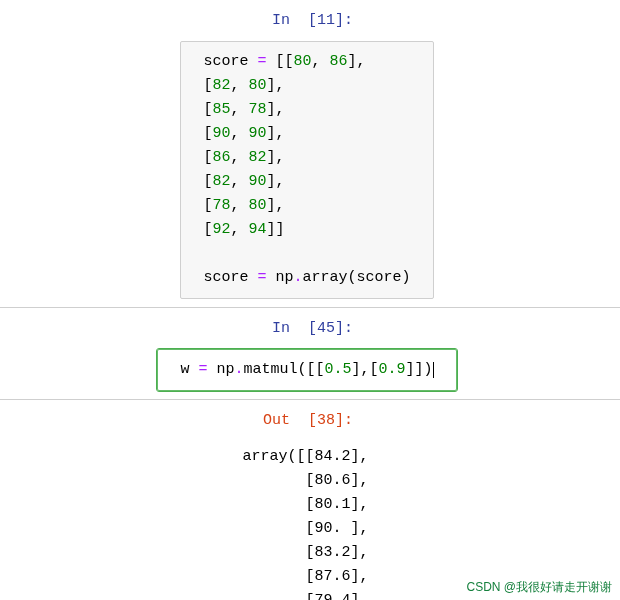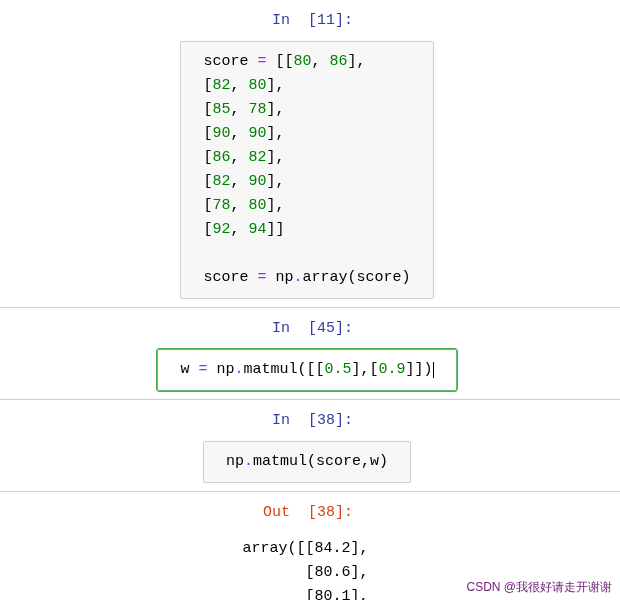--- a/index.html
+++ b/index.html
@@ -67,21 +67,21 @@
     width: 1px;
     height: 16px;
     background: #000;
     vertical-align: text-bottom;
     margin-left: 0px;
   }
   .watermark {
     position: absolute;
     bottom: 4px;
     right: 8px;
-    color: #701a75;
+    color: #15803d;
     font-size: 12px;
     font-family: sans-serif;
   }
 </style>
 </head>
 <body>
 
 <div id="root">
     <div class="cell input-cell">
       <div class="prompt">In  [11]:</div>
@@ -93,24 +93,20 @@
 <span class="punct">[</span><span class="num-lit">82</span><span class="punct">, </span><span class="num-lit">90</span><span class="punct">],</span>
 <span class="punct">[</span><span class="num-lit">78</span><span class="punct">, </span><span class="num-lit">80</span><span class="punct">],</span>
 <span class="punct">[</span><span class="num-lit">92</span><span class="punct">, </span><span class="num-lit">94</span><span class="punct">]]</span>
 
 <span class="ident">score</span><span class="punct"> </span><span class="op">=</span><span class="punct"> np</span><span class="op">.</span><span class="punct">array(score)</span></div>
     </div>
     <div class="cell input-cell">
       <div class="prompt">In  [45]:</div>
       <div class="code-area selected"><span class="ident">w</span><span class="punct"> </span><span class="op">=</span><span class="punct"> np</span><span class="op">.</span><span class="punct">matmul([[</span><span class="num-lit">0.5</span><span class="punct">],[</span><span class="num-lit">0.9</span><span class="punct">]])</span><span class="caret"></span></div>
     </div>
-    <div class="cell input-cell">
-      <div class="prompt">In  [38]:</div>
-      <div class="code-area"><span class="ident">np</span><span class="op">.</span><span class="punct">matmul(score,w)</span></div>
-    </div>
     <div class="cell">
       <div class="prompt out">Out  [38]:</div>
       <div class="output-area">array([[84.2],
        [80.6],
        [80.1],
        [90. ],
        [83.2],
        [87.6],
        [79.4],
        [93.4]])</div>

